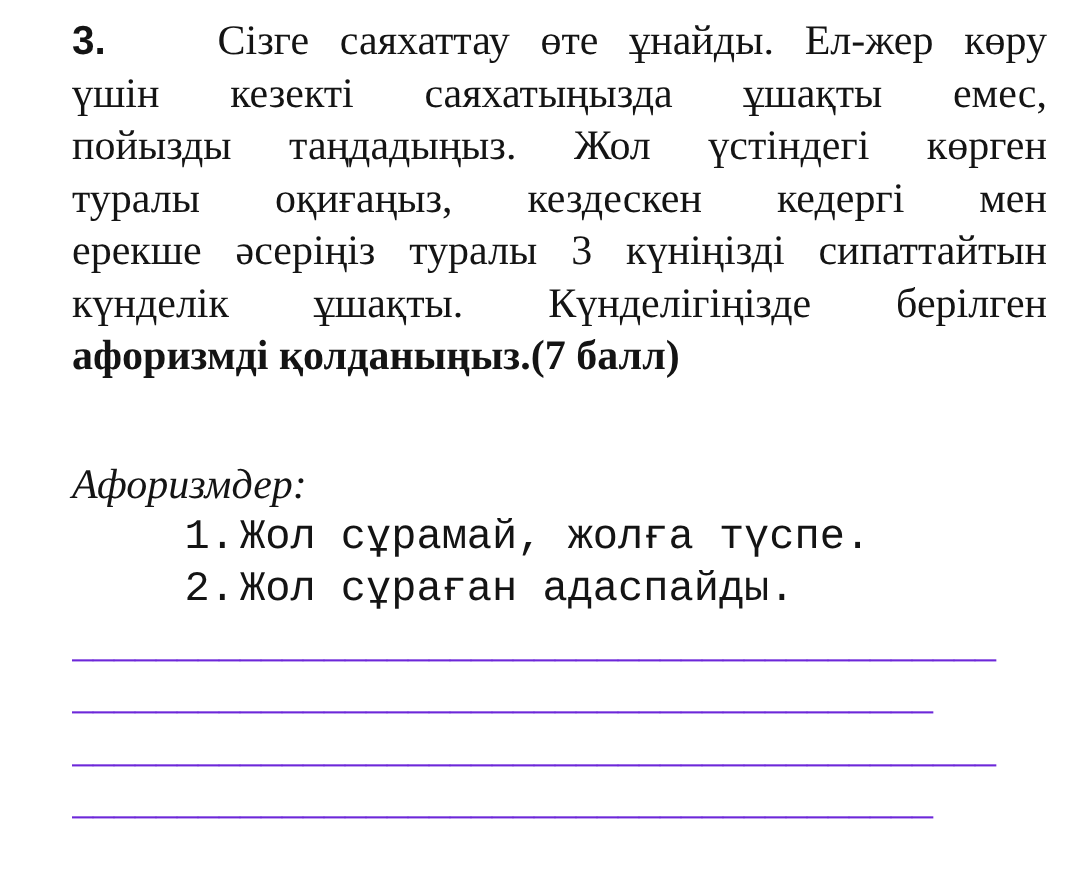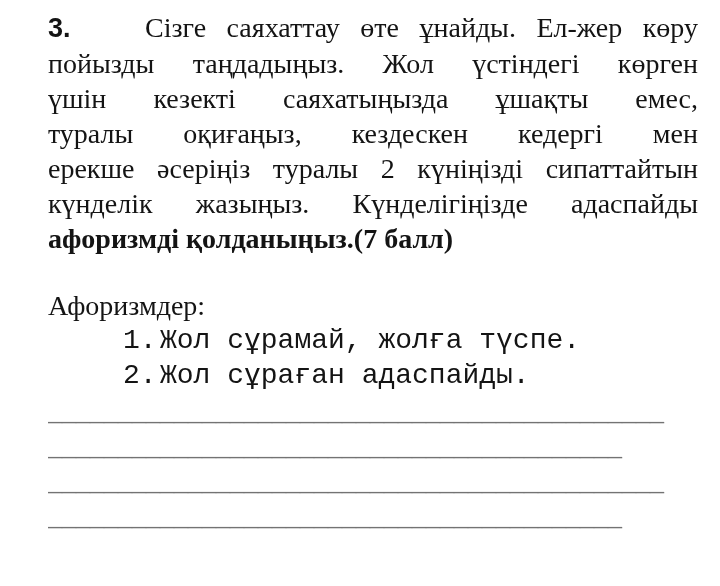--- a/index.html
+++ b/index.html
@@ -34,48 +34,49 @@
   }
   .qnum {
     display: inline-block;
     width: 97px;
     font-family: "Liberation Sans", sans-serif;
     font-weight: bold;
     font-size: 27px;
     vertical-align: baseline;
   }
   .aphorisms-heading {
-    margin-top: 32px;
+    margin-top: 51px;
+    font-style: italic;
   }
   .aphorism-item {
     padding-left: 75px;
     font-family: Liberation Mono, monospace;
   }
   .item-num {
     display: inline-block;
     width: 37px;
   }
   .answer-line {
     white-space: nowrap;
     overflow: hidden;
-    color: #737373;
+    color: #6d28d9;
   }
 </style>
 </head>
 <body>
 
 <div class="doc">
 
   <div>
     <div class="para-line"><span class="qnum">3.</span><span>Сізге саяхаттау өте ұнайды. Ел-жер көру</span></div>
+    <div class="para-line">үшін кезекті саяхатыңызда ұшақты емес,</div>
     <div class="para-line">пойызды таңдадыңыз. Жол үстіндегі көрген</div>
-    <div class="para-line">үшін кезекті саяхатыңызда ұшақты емес,</div>
     <div class="para-line">туралы оқиғаңыз, кездескен кедергі мен</div>
-    <div class="para-line">ерекше әсеріңіз туралы 2 күніңізді сипаттайтын</div>
-    <div class="para-line">күнделік жазыңыз. Күнделігіңізде адаспайды</div>
+    <div class="para-line">ерекше әсеріңіз туралы 3 күніңізді сипаттайтын</div>
+    <div class="para-line">күнделік ұшақты. Күнделігіңізде берілген</div>
     <div class="para-line last">афоризмді қолданыңыз.(7 балл)</div>
   </div>
 
   <div class="aphorisms-heading">Афоризмдер:</div>
 
   <div>
     <div class="aphorism-item"><span class="item-num">1.</span><span>Жол сұрамай, жолға түспе.</span></div>
     <div class="aphorism-item"><span class="item-num">2.</span><span>Жол сұраған адаспайды.</span></div>
   </div>
 

